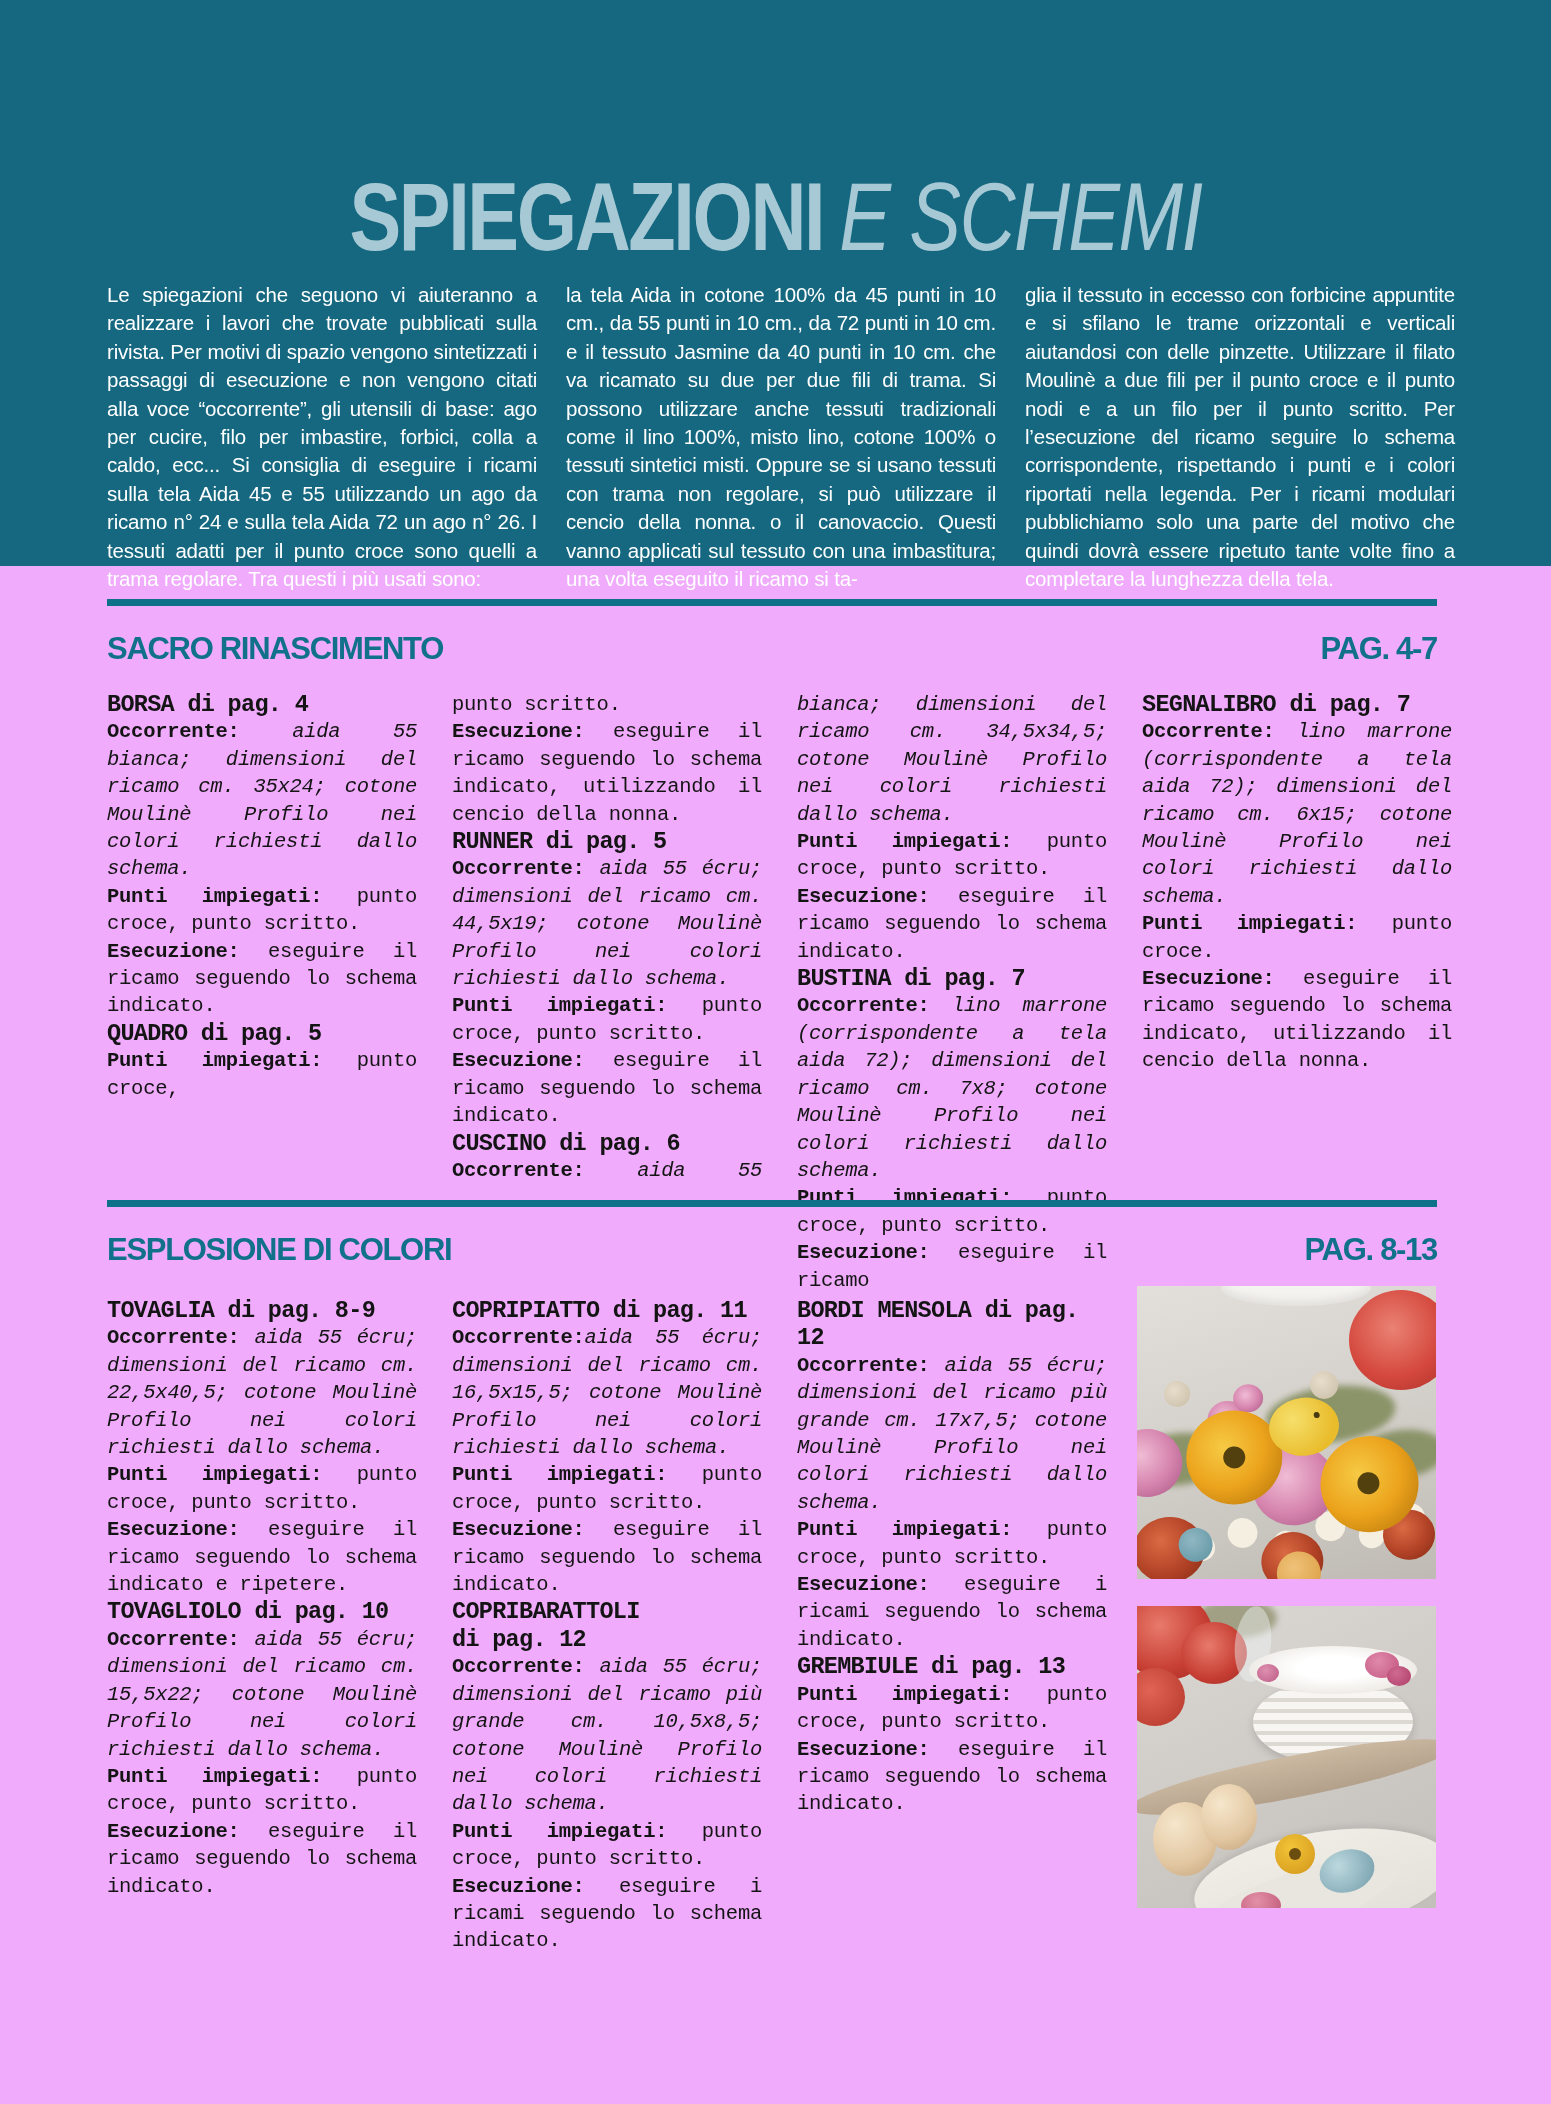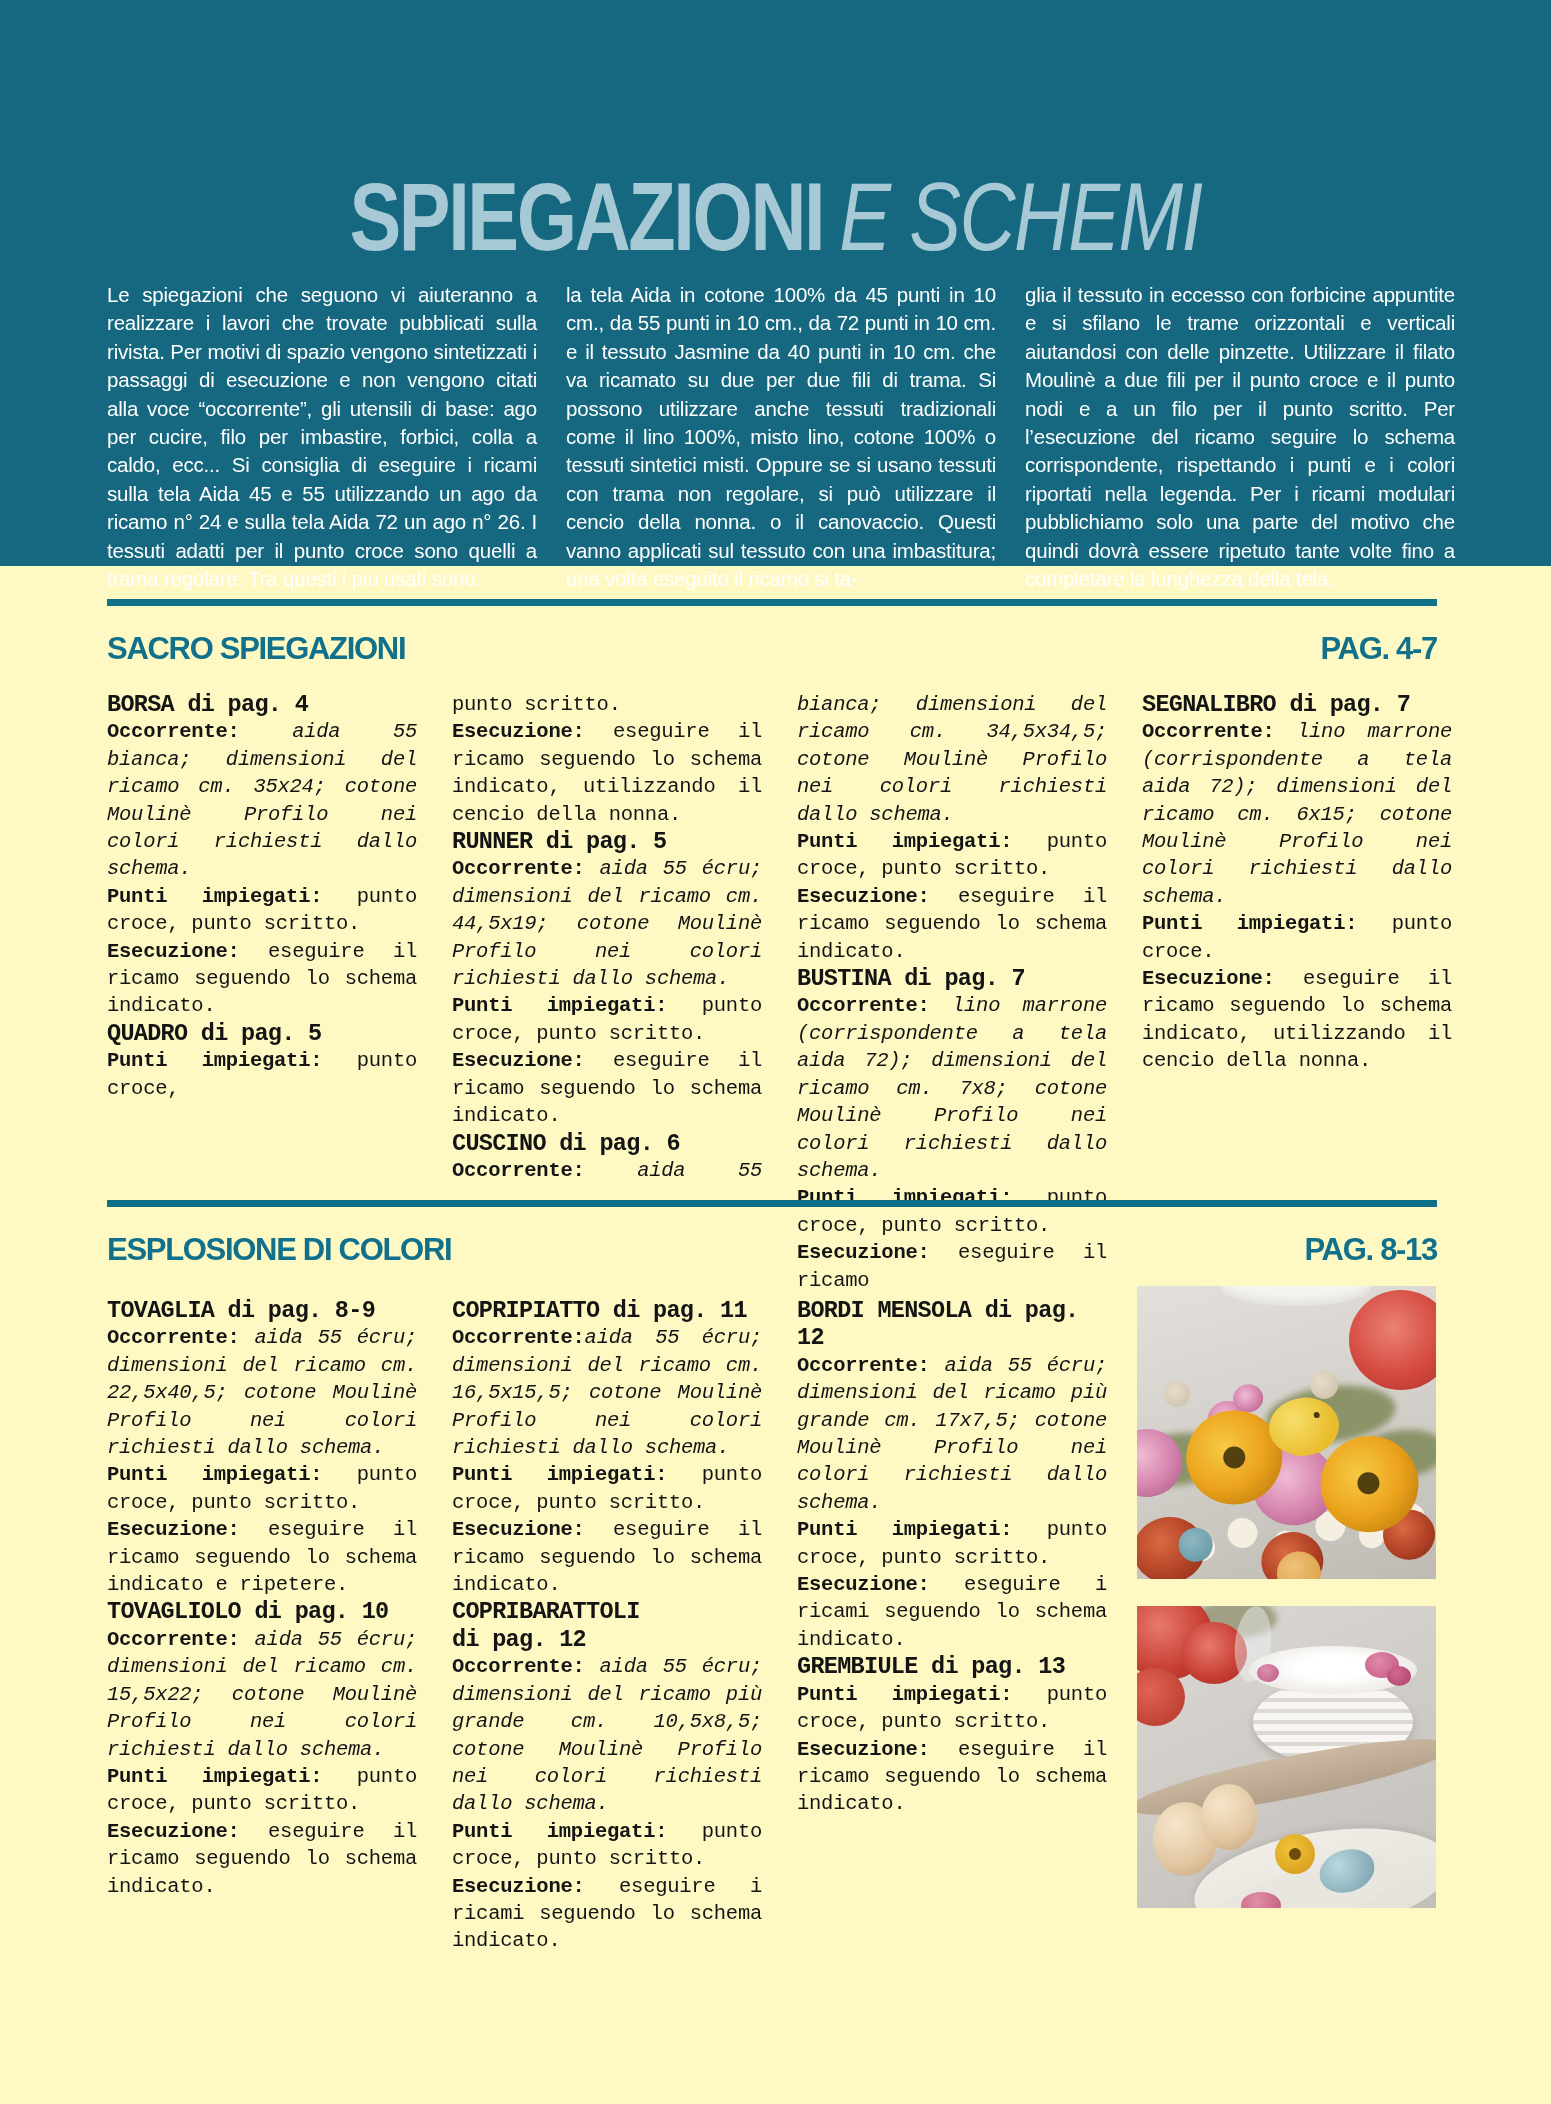--- a/index.html
+++ b/index.html
@@ -1,16 +1,16 @@
 <!DOCTYPE html>
 <html><head>
 <meta charset="utf-8">
 <style>
   html,body{margin:0;padding:0;background:#ffffff;}
-  .page{position:relative;width:1551px;height:2104px;background:#fef9c3;overflow:hidden;
+  .page{position:relative;width:1551px;height:2104px;background:#f0abfc;overflow:hidden;
         font-family:"Liberation Sans","DejaVu Sans",sans-serif;}
   
   .masthead{position:absolute;left:0;top:0;width:1551px;height:566px;background:#15687F;}
   .title{position:absolute;left:0;top:168px;width:100%;text-align:center;color:#A7C9D5;
          font-size:97px;font-weight:bold;letter-spacing:-3px;white-space:nowrap;
          transform:scaleX(.80);line-height:1;}
   .title .rest{font-style:italic;font-weight:500;margin-left:20px;letter-spacing:-2px;}
   .intro{position:absolute;left:107px;top:281px;width:1348px;display:flex;gap:29px;
          color:#ffffff;font-size:20.5px;line-height:28.4px;text-align:justify;letter-spacing:-.2px;}
   .icol{width:430px;}
@@ -109,21 +109,21 @@
     </div>
     <div class="intro">
       <div class="icol">Le spiegazioni che seguono vi aiuteranno a realizzare i lavori che trovate pubblicati sulla rivista. Per motivi di spazio vengono sintetizzati i passaggi di esecuzione e non vengono citati alla voce “occorrente”, gli utensili di base: ago per cucire, filo per imbastire, forbici, colla a caldo, ecc... Si consiglia di eseguire i ricami sulla tela Aida 45 e 55 utilizzando un ago da ricamo n° 24 e sulla tela Aida 72 un ago n° 26. I tessuti adatti per il punto croce sono quelli a trama regolare. Tra questi i più usati sono:</div>
       <div class="icol">la tela Aida in cotone 100% da 45 punti in 10 cm., da 55 punti in 10 cm., da 72 punti in 10 cm. e il tessuto Jasmine da 40 punti in 10 cm. che va ricamato su due per due fili di trama. Si possono utilizzare anche tessuti tradizionali come il lino 100%, misto lino, cotone 100% o tessuti sintetici misti. Oppure se si usano tessuti con trama non regolare, si può utilizzare il cencio della nonna. o il canovaccio. Questi vanno applicati sul tessuto con una imbastitura; una volta eseguito il ricamo si ta-</div>
       <div class="icol">glia il tessuto in eccesso con forbicine appuntite e si sfilano le trame orizzontali e verticali aiutandosi con delle pinzette. Utilizzare il filato Moulinè a due fili per il punto croce e il punto nodi e a un filo per il punto scritto. Per l’esecuzione del ricamo seguire lo schema corrispondente, rispettando i punti e i colori riportati nella legenda. Per i ricami modulari pubblichiamo solo una parte del motivo che quindi dovrà essere ripetuto tante volte fino a completare la lunghezza della tela.</div>
     </div>
   </div>
 
   <div class="rule" id="rule1"></div>
   <div class="sechead" id="sechead1">
-    <span>SACRO SPIEGAZIONI</span>
+    <span>SACRO RINASCIMENTO</span>
     <span>PAG. 4-7</span>
   </div>
   <div class="cols" id="cols1">
       <div class="col">
         <div class="h">BORSA di pag. 4</div>
         <p><b>Occorrente:</b><i> aida 55 bianca; dimensioni del ricamo cm. 35x24; cotone Moulinè Profilo nei colori richiesti dallo schema.</i></p>
         <p><b>Punti impiegati:</b><span> punto croce, punto scritto.</span></p>
         <p><b>Esecuzione:</b><span> eseguire il ricamo seguendo lo schema indicato.</span></p>
         <div class="h">QUADRO di pag. 5</div>
         <p><b>Punti impiegati:</b><span> punto croce,</span></p>

